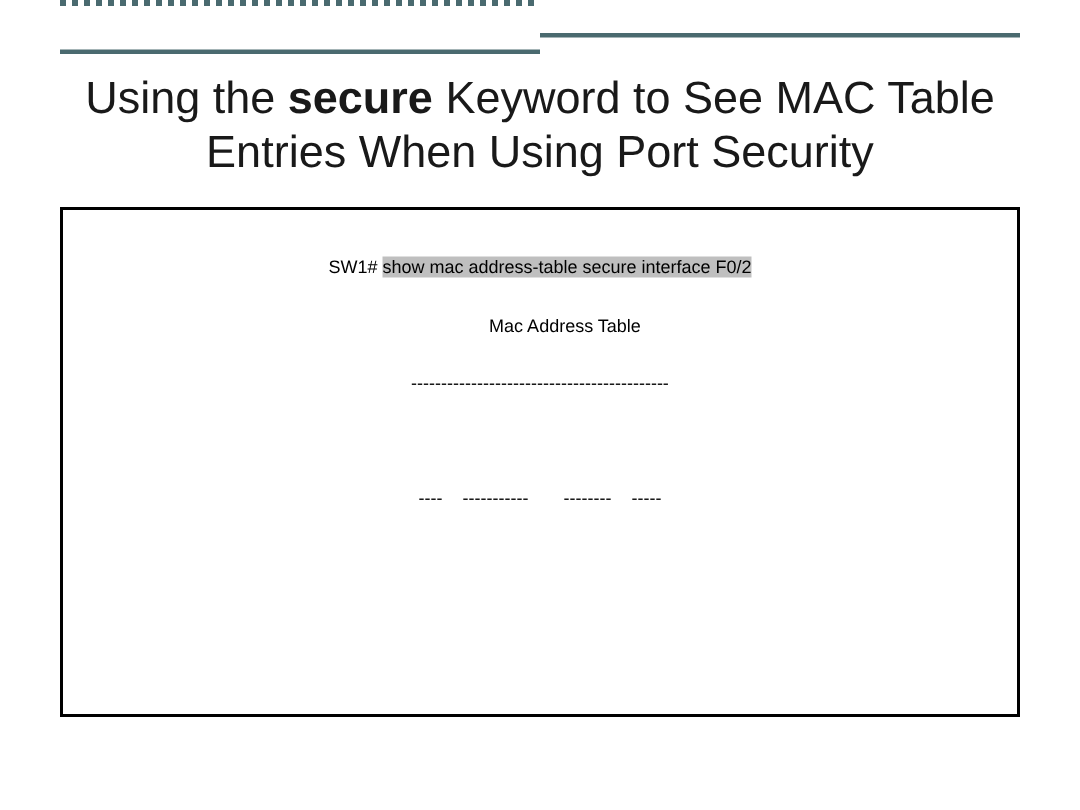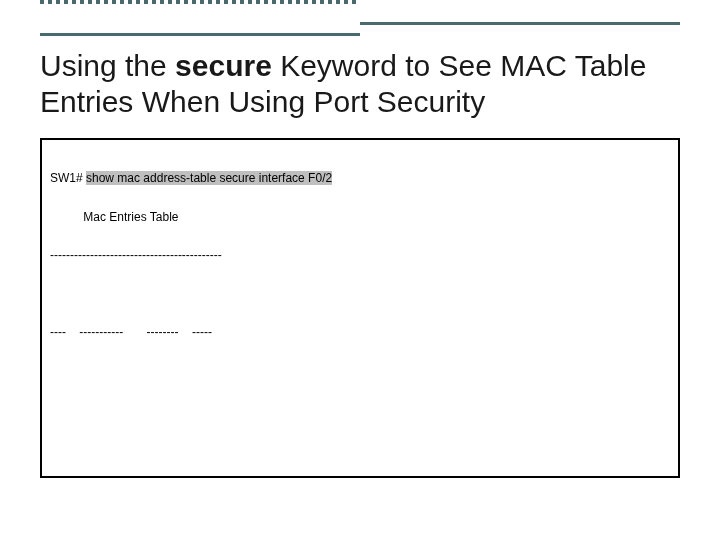--- a/index.html
+++ b/index.html
@@ -1,15 +1,15 @@
 <!DOCTYPE html>
 <html><head>
 <meta charset="utf-8">
 <style>
-  * { margin: 0; padding: 0; box-sizing: border-box; }
+  * { margin: 0; padding: 0; box-sizing: border-box; text-align: center; }
   body {
     width: 720px;
     height: 540px;
     background: #fff;
     font-family: "Segoe UI", Tahoma, Verdana, sans-serif;
     overflow: hidden;
   }
   .slide {
     width: 100%;
     height: 100%;
@@ -69,21 +69,21 @@
 <div class="slide">
 
   <div class="top-rule"></div>
 
   <h1 class="title">
     <span>Using the </span><span class="bold">secure</span><span> Keyword to See MAC Table Entries When Using Port Security</span>
   </h1>
 
   <div class="terminal">
 <span class="row"><span>SW1# </span><span class="hl">show mac address-table secure interface F0/2</span></span>
-<span class="row">          Mac Entries Table</span>
+<span class="row">          Mac Address Table</span>
 <span class="row">-------------------------------------------</span>
 <span class="row"> </span>
 <span class="row">----    -----------       --------    -----</span>
 <span class="row"> </span>
 
 
 
 
 
 

